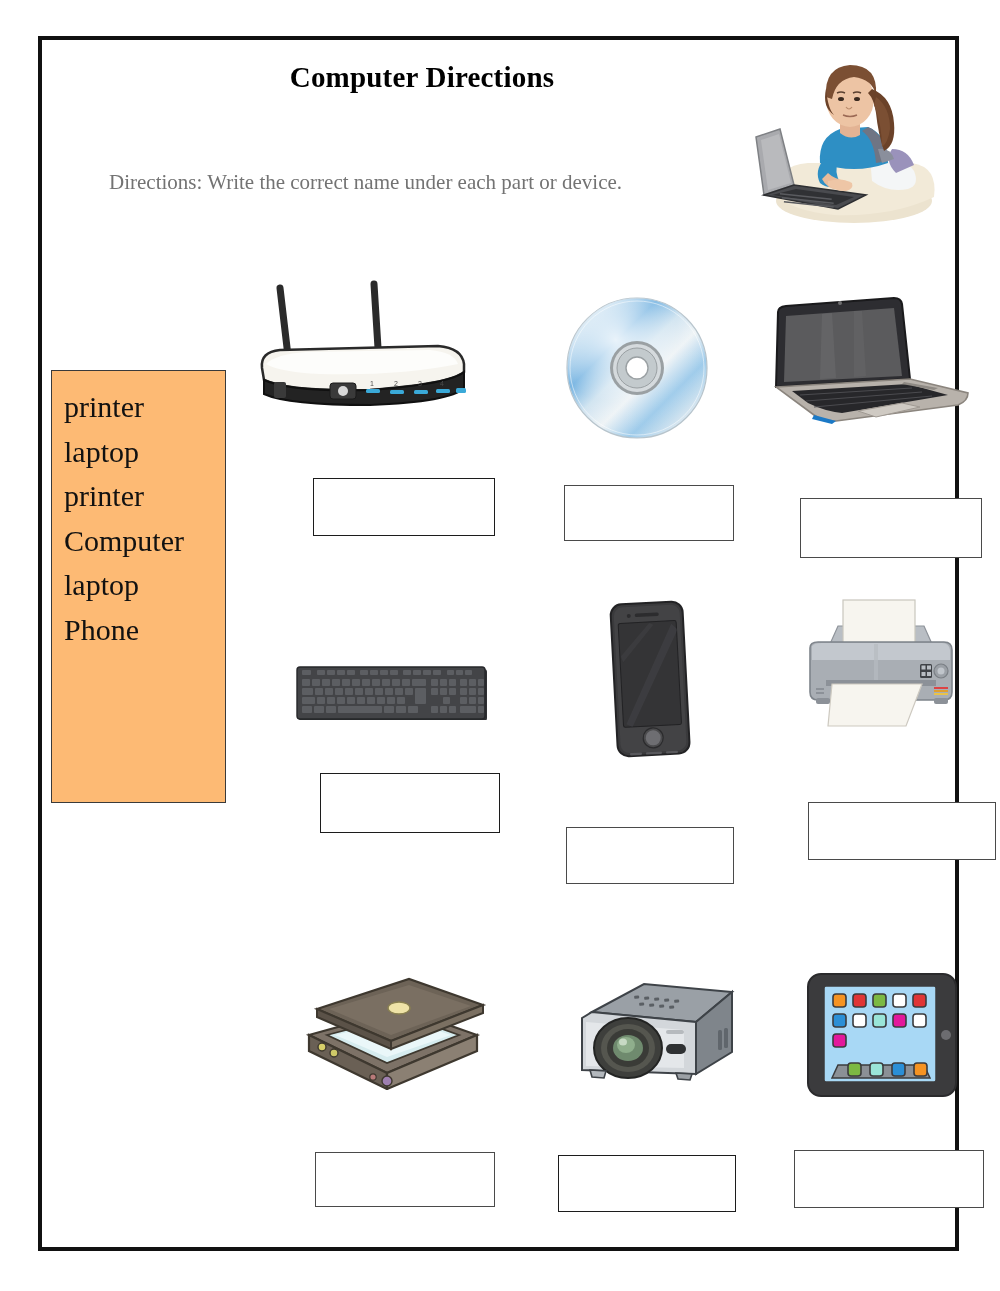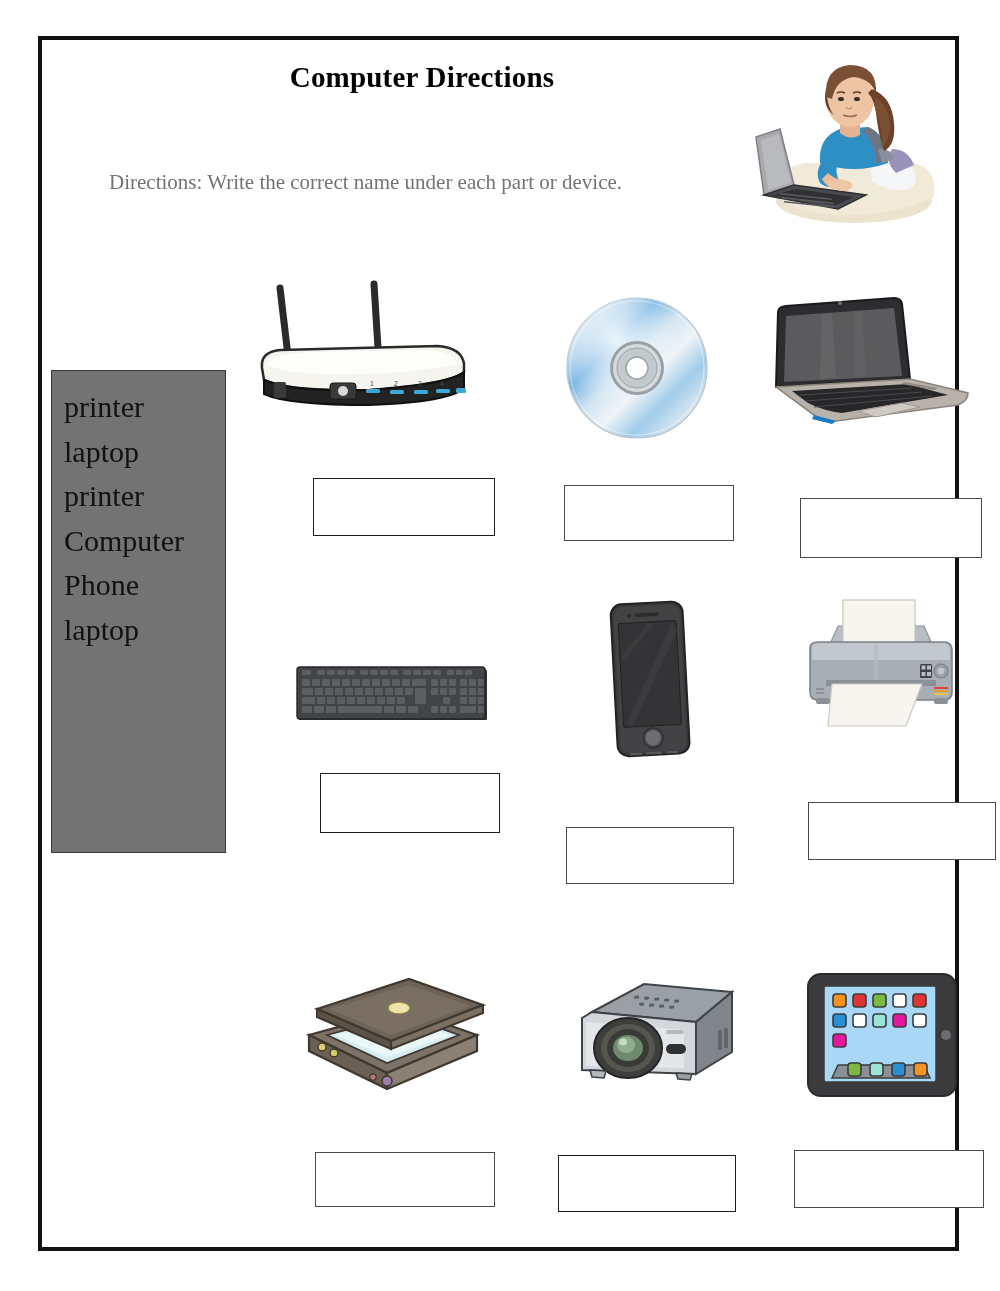--- a/index.html
+++ b/index.html
@@ -52,23 +52,23 @@
   #header-illustration {
     position: absolute;
     left: 700px; top: 5px;
     width: 215px; height: 185px;
   }
 
   
   #word-bank {
     position: absolute;
     left: 9px; top: 330px;
-    width: 175px; height: 483px;
+    width: 175px; height: 433px;
     border: 1.6px solid #3a3a3a;
-    background: #737373;
+    background: #fdba74;
     padding: 14px 0 0 12px;
   }
   #word-bank ul {
     list-style: none; margin: 0; padding: 0;
   }
   #word-bank li {
     font-size: 30px;
     line-height: 44.5px;
     color: #111;
     white-space: nowrap;
@@ -146,22 +146,22 @@
 
     <path d="M86 136 Q100 132 110 138 Q112 144 104 146 Q92 146 86 140 Z" fill="#eec6a6"></path>
   </svg>
 
   <div id="word-bank">
     <ul>
       <li>printer</li>
       <li>laptop</li>
       <li>printer</li>
       <li>Computer</li>
+      <li>laptop</li>
       <li>Phone</li>
-      <li>laptop</li>
     </ul>
   </div>
 
   <div class="device-cell" style="left:208px; top:232px; width:230px; height:265px;">
     <svg class="device-art" width="225" height="135" viewBox="0 0 225 135" xmlns="http://www.w3.org/2000/svg">
 
       <path d="M30 16 L38 84" stroke="#2b2b2b" stroke-width="7" stroke-linecap="round"></path>
       <path d="M124 12 L128 76" stroke="#2b2b2b" stroke-width="7" stroke-linecap="round"></path>
 
       <path d="M12 96 Q10 80 30 78 L188 74 Q212 76 214 92 L214 100 Q200 112 120 118 Q40 120 14 108 Z" fill="#f6f4ee" stroke="#2a2a2a" stroke-width="2.5"></path>

